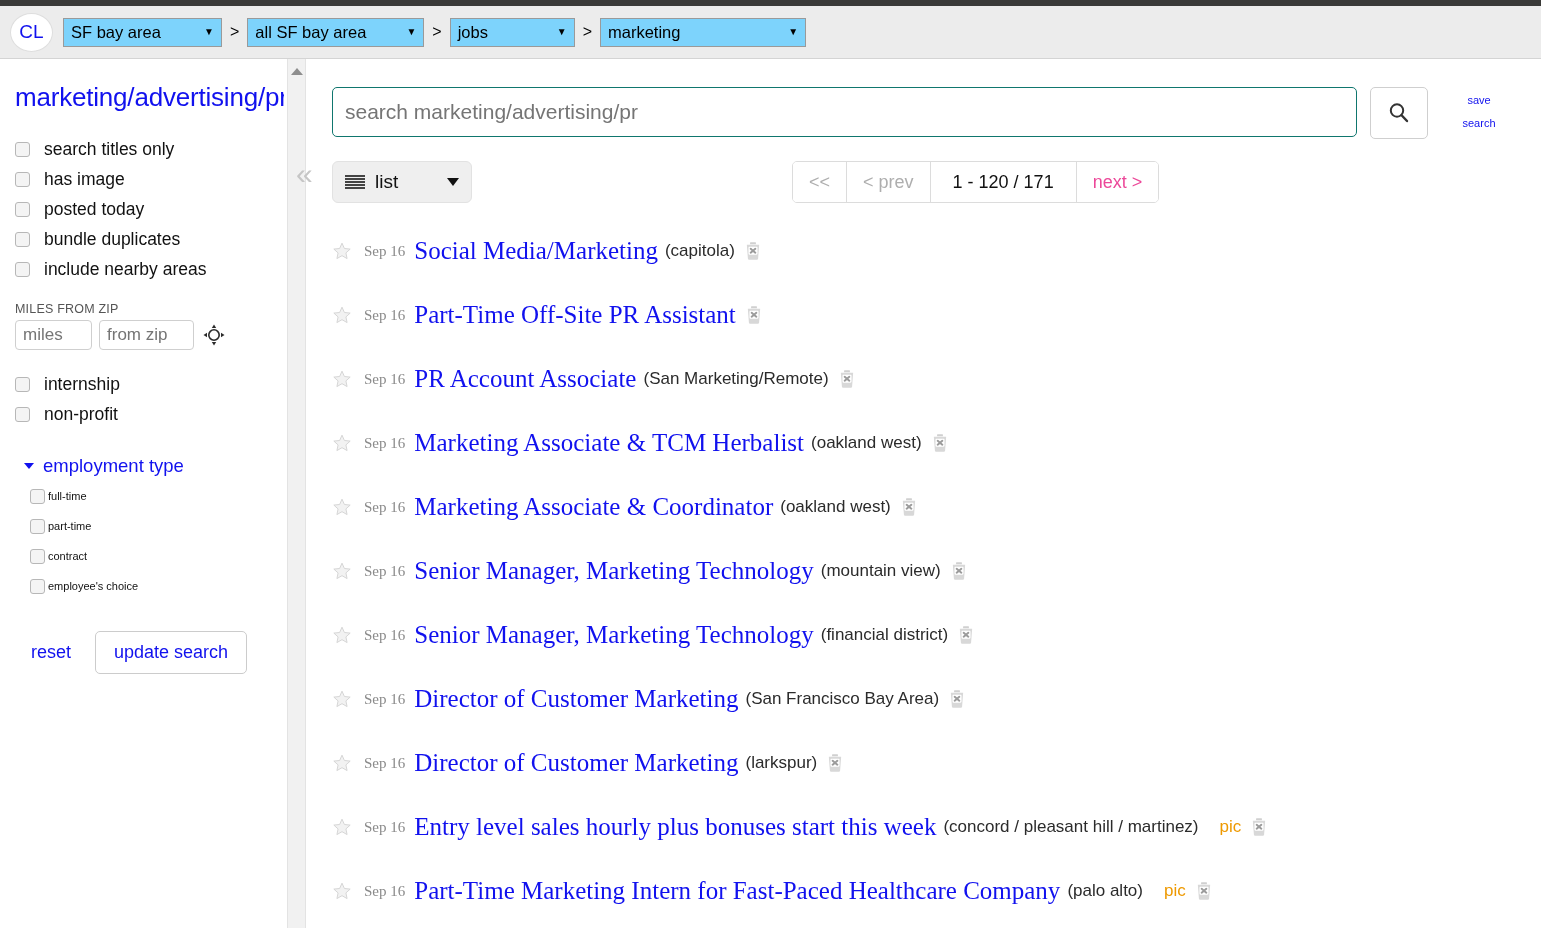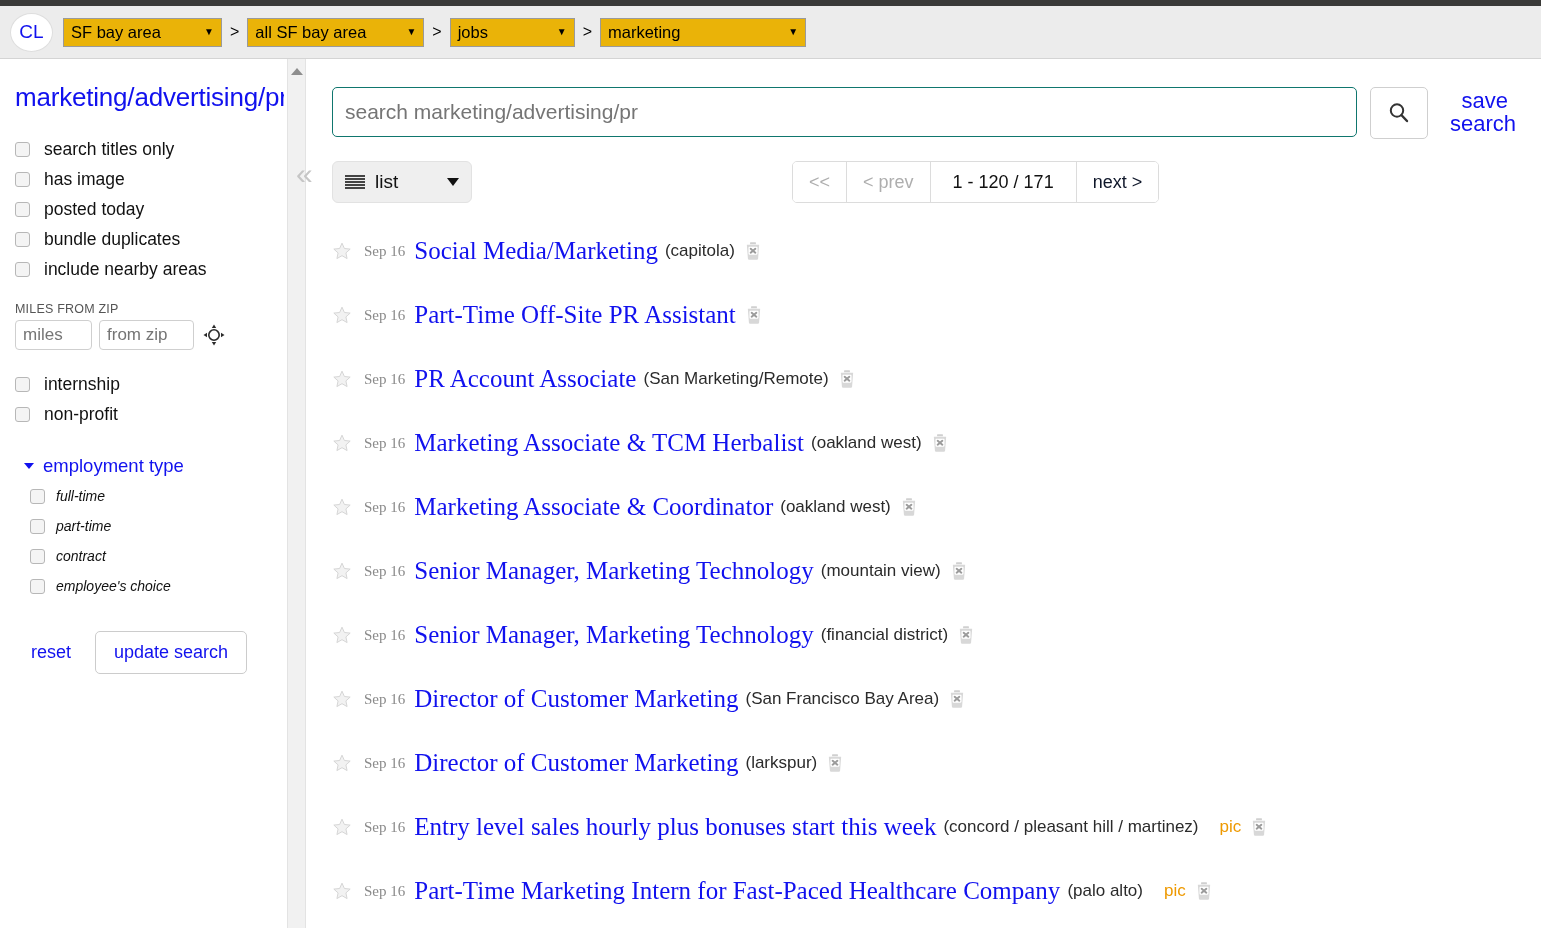--- a/index.html
+++ b/index.html
@@ -44,21 +44,21 @@
     justify-content: center;
     font-family: "Liberation Sans", sans-serif;
     font-size: 19px;
     color: #1111ee;
     letter-spacing: 0px;
     flex: none;
     margin-right: 10px;
   }
   .bc-sel {
     position: relative;
-    background: #eab308;
+    background: #7dd3fc;
     border: 1px solid #9a9a9a;
     height: 29px;
     box-sizing: border-box;
     display: flex;
     align-items: center;
     font-size: 16.5px;
     padding-left: 7px;
     padding-right: 24px;
     color: #000;
     flex: none;
@@ -123,21 +123,21 @@
     flex: none;
     box-sizing: border-box;
   }
   .cb-row .lbl {
     font-size: 17.5px;
     color: #111;
     margin-left: 14px;
     white-space: nowrap;
   }
   .cb-row.sub { height: 30px; padding-left: 15px; }
-  .cb-row.sub .lbl { font-size: 14px; margin-left: 11px; font-style: italic; }
+  .cb-row.sub .lbl { font-size: 11px; margin-left: 3px; }
 
   .zip-block { margin-top: 18px; }
   .zip-label {
     font-size: 12.5px;
     color: #555;
     letter-spacing: 0.2px;
     margin-bottom: 4px;
   }
   .zip-row { display: flex; align-items: center; }
   .zip-inp {
@@ -267,23 +267,23 @@
     background: #fff;
     margin-left: 13px;
     display: flex;
     align-items: center;
     justify-content: center;
     cursor: pointer;
     flex: none;
   }
   .save-search {
     color: #1111ee;
-    font-size: 22px;
+    font-size: 11px;
     line-height: 23px;
-    text-align: right;
+    text-align: center;
     margin-left: 22px;
     margin-top: 2px;
     width: 58px;
     cursor: pointer;
   }
 
   .tools-row {
     display: flex;
     align-items: center;
     margin-top: 22px;
@@ -340,21 +340,21 @@
     align-items: center;
     justify-content: center;
     font-size: 18px;
     padding: 0 16px;
     border-right: 1px solid #dcdcdc;
     color: #aeaeae;
     background: #fff;
     white-space: nowrap;
   }
   .pg.count { color: #111; padding: 0 22px; }
-  .pg.next { color: #0f172a; border-right: none; cursor: pointer; }
+  .pg.next { color: #ec4899; border-right: none; cursor: pointer; }
   .pg.disabled { cursor: default; }
 
   
   .results {
     margin-top: 16px;
     padding-left: 36px;
   }
   .row {
     display: flex;
     align-items: center;

